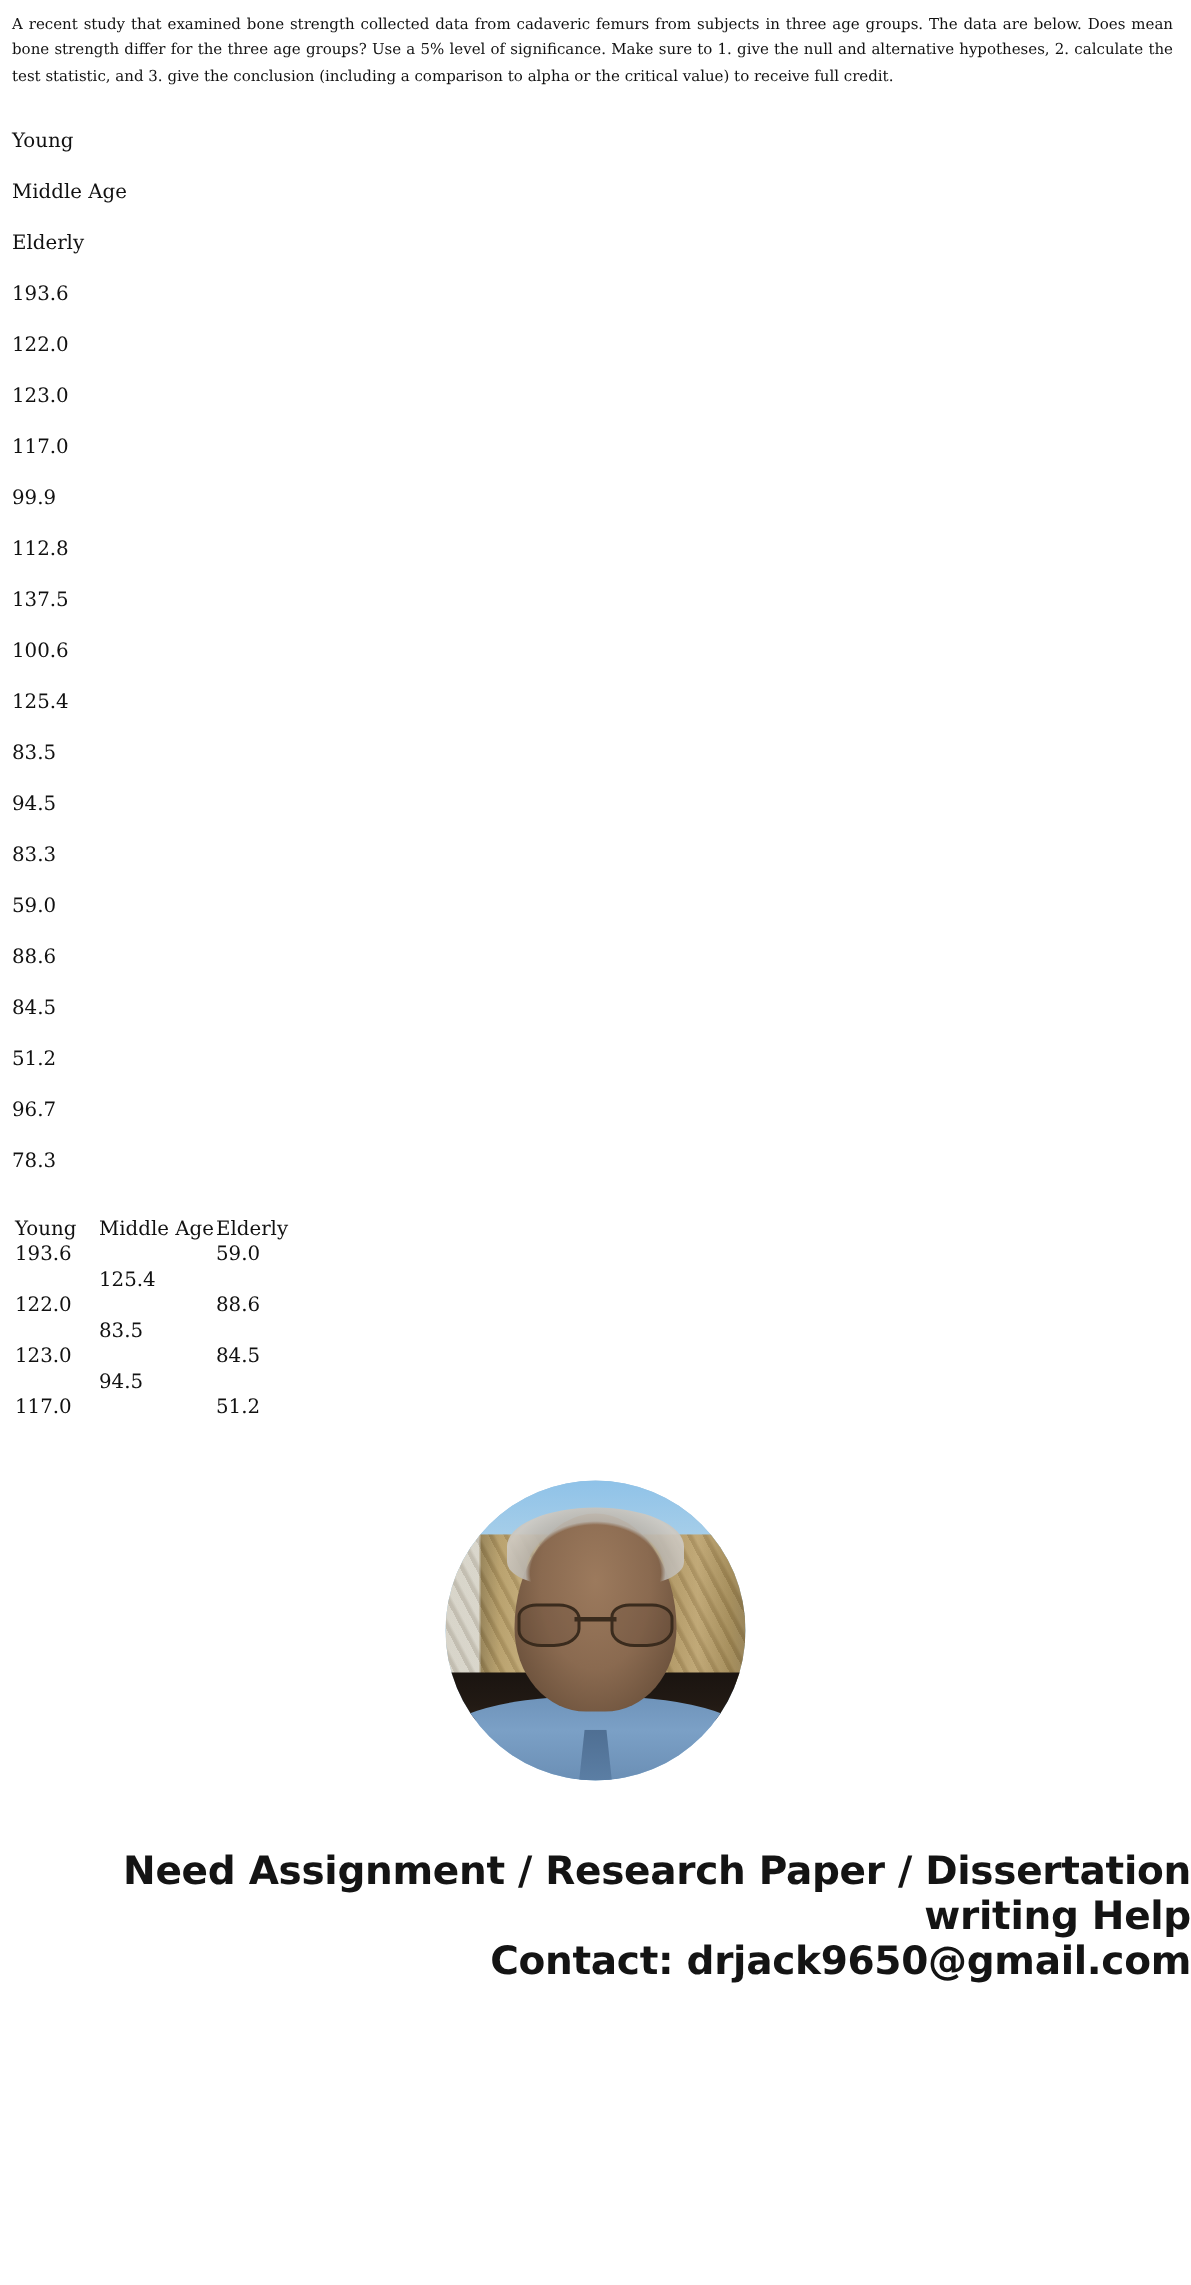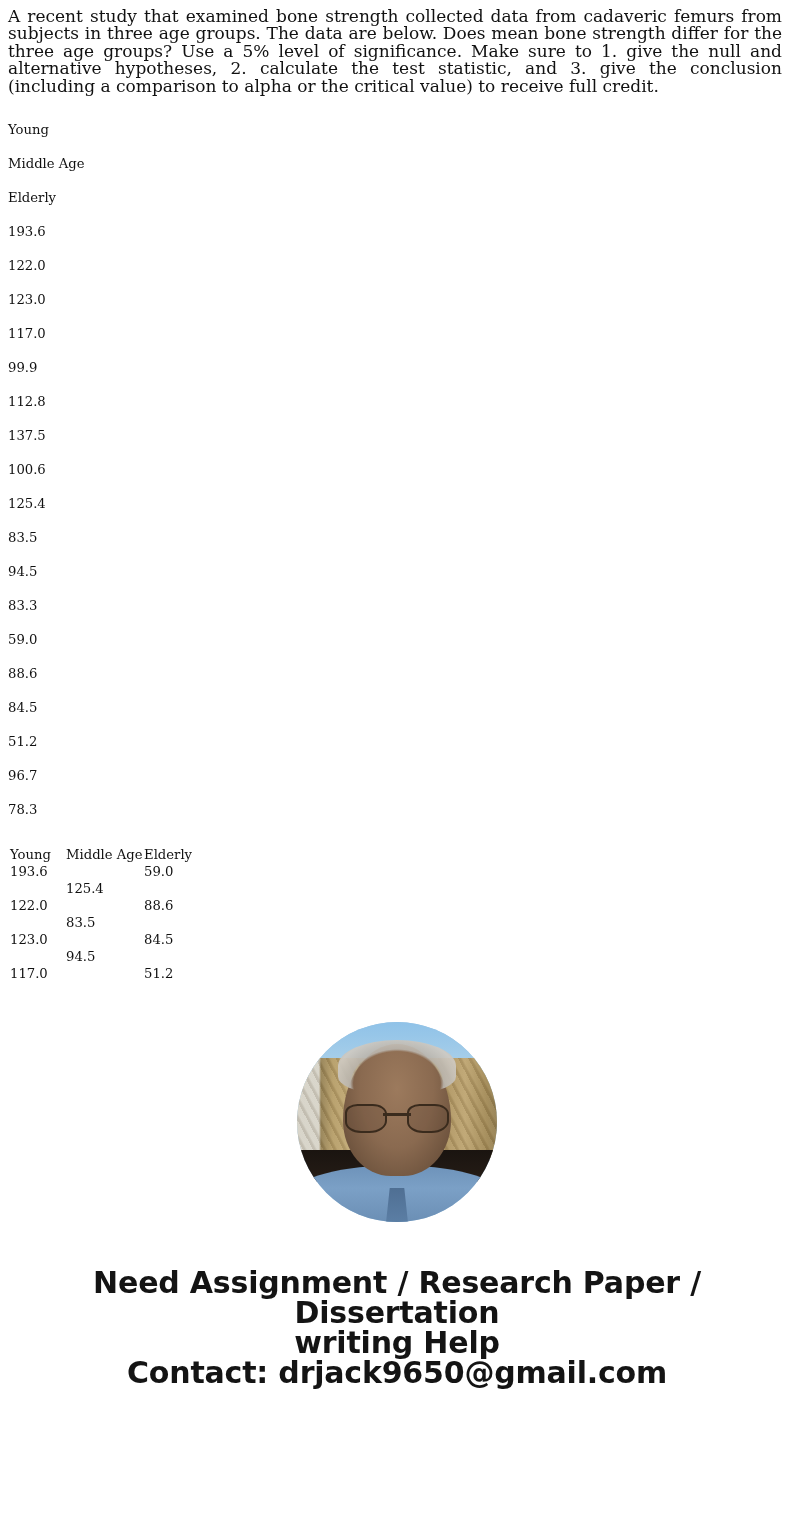--- a/index.html
+++ b/index.html
@@ -14,21 +14,21 @@
     font-family: "DejaVu Serif", "Liberation Serif", serif;
     color: #000000;
     position: relative;
     overflow: hidden;
   }
 
   
   .intro {
     margin: 0;
     padding: 8px 12px 0 8px;
-    font-size: 17px;
+    font-size: 10px;
     line-height: 17.4px;
     text-align: justify;
     color: #111111;
   }
 
   
   .stack {
     margin: 0;
     padding: 0;
     list-style: none;
@@ -204,24 +204,24 @@
     position: absolute;
     left: 38px; right: 38px;
     top: 9px;
     height: 2.5px;
     background: #3a2b1d;
   }
 
   
   .footer {
     margin-top: 46px;
-    text-align: center;
+    text-align: right;
     font-family: "DejaVu Sans", "Liberation Sans", sans-serif;
     font-weight: bold;
-    font-size: 30px;
+    font-size: 26px;
     line-height: 30px;
     color: #141414;
     letter-spacing: -0.2px;
   }
   .footer-line2 { }
 </style>
 </head>
 <body>
 
 <p class="intro">A recent study that examined bone strength collected data from cadaveric femurs from subjects in three age groups. The data are below. Does mean bone strength differ for the three age groups? Use a 5% level of significance. Make sure to 1. give the null and alternative hypotheses, 2. calculate the test statistic, and 3. give the conclusion (including a comparison to alpha or the critical value) to receive full credit.</p>

